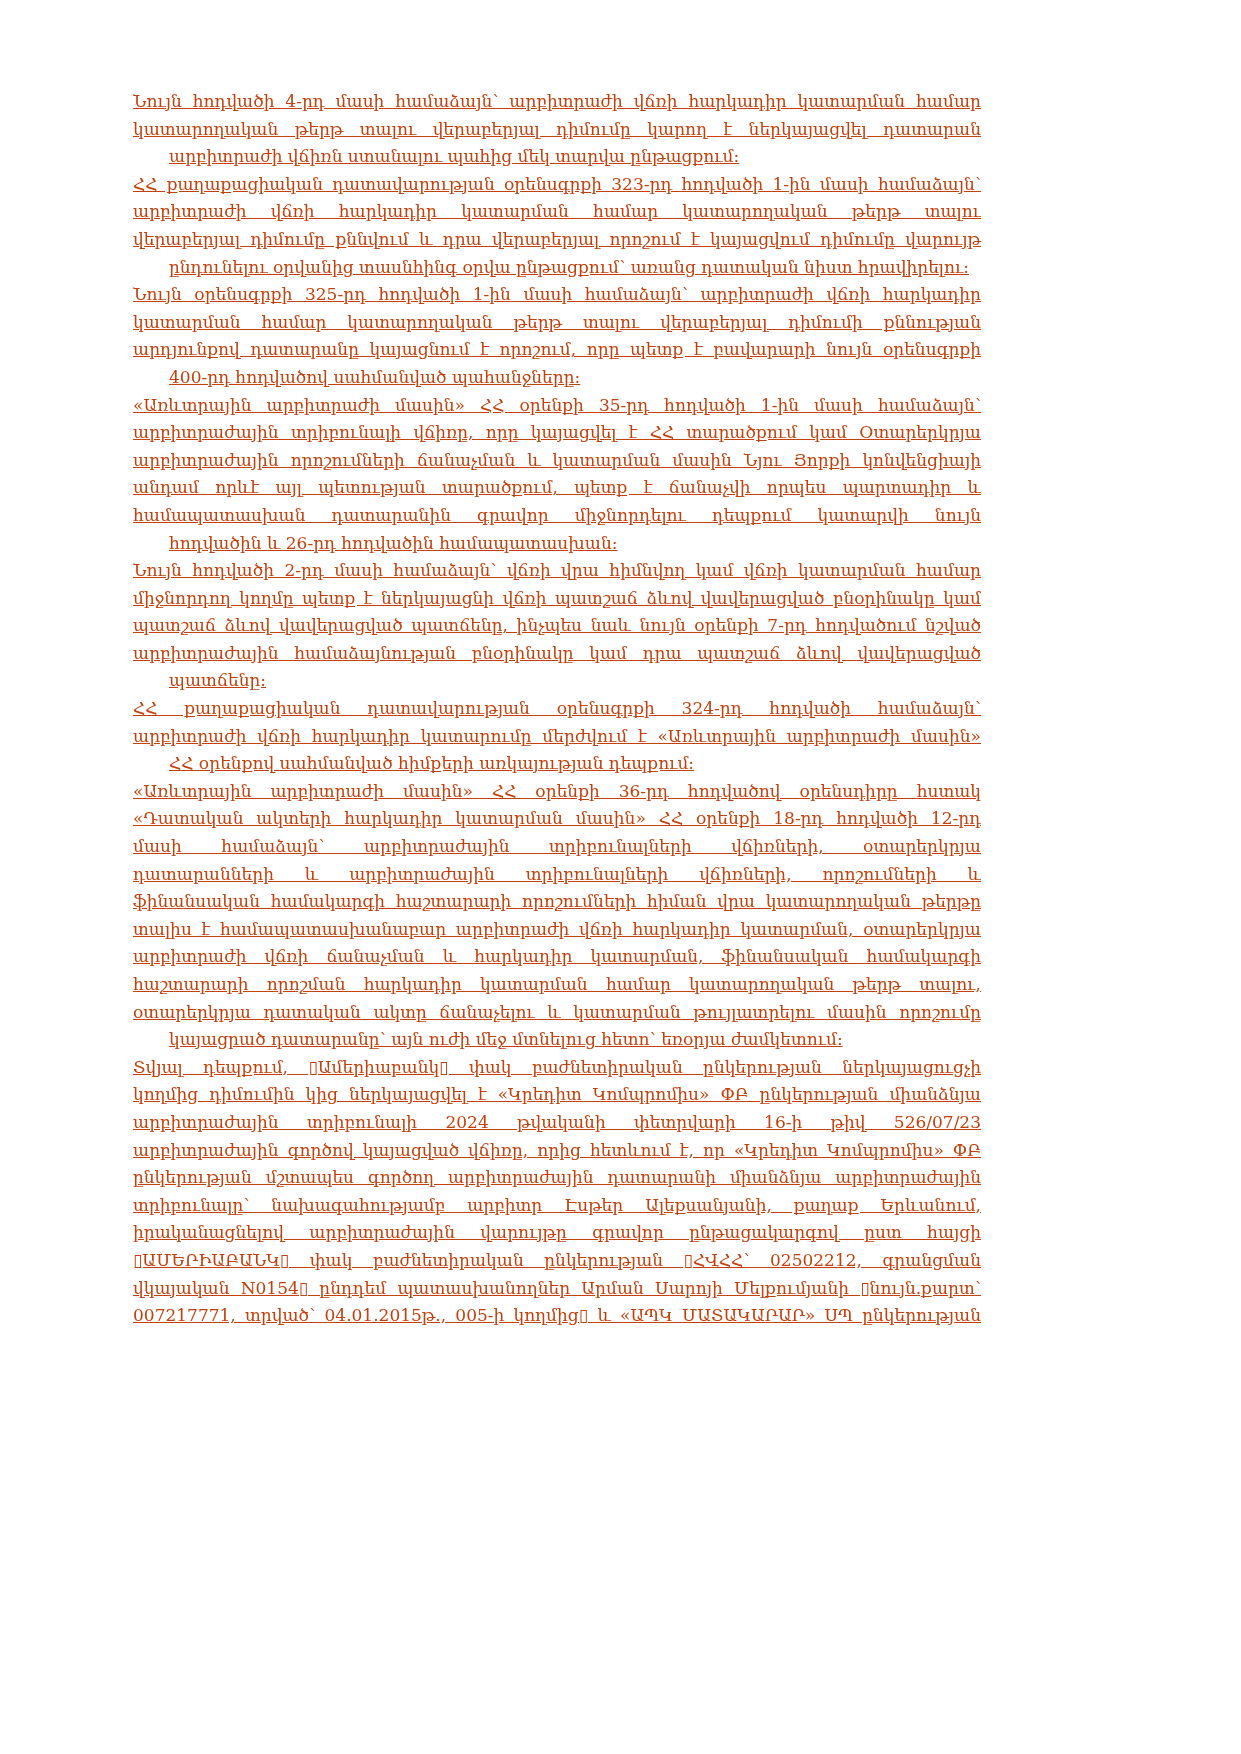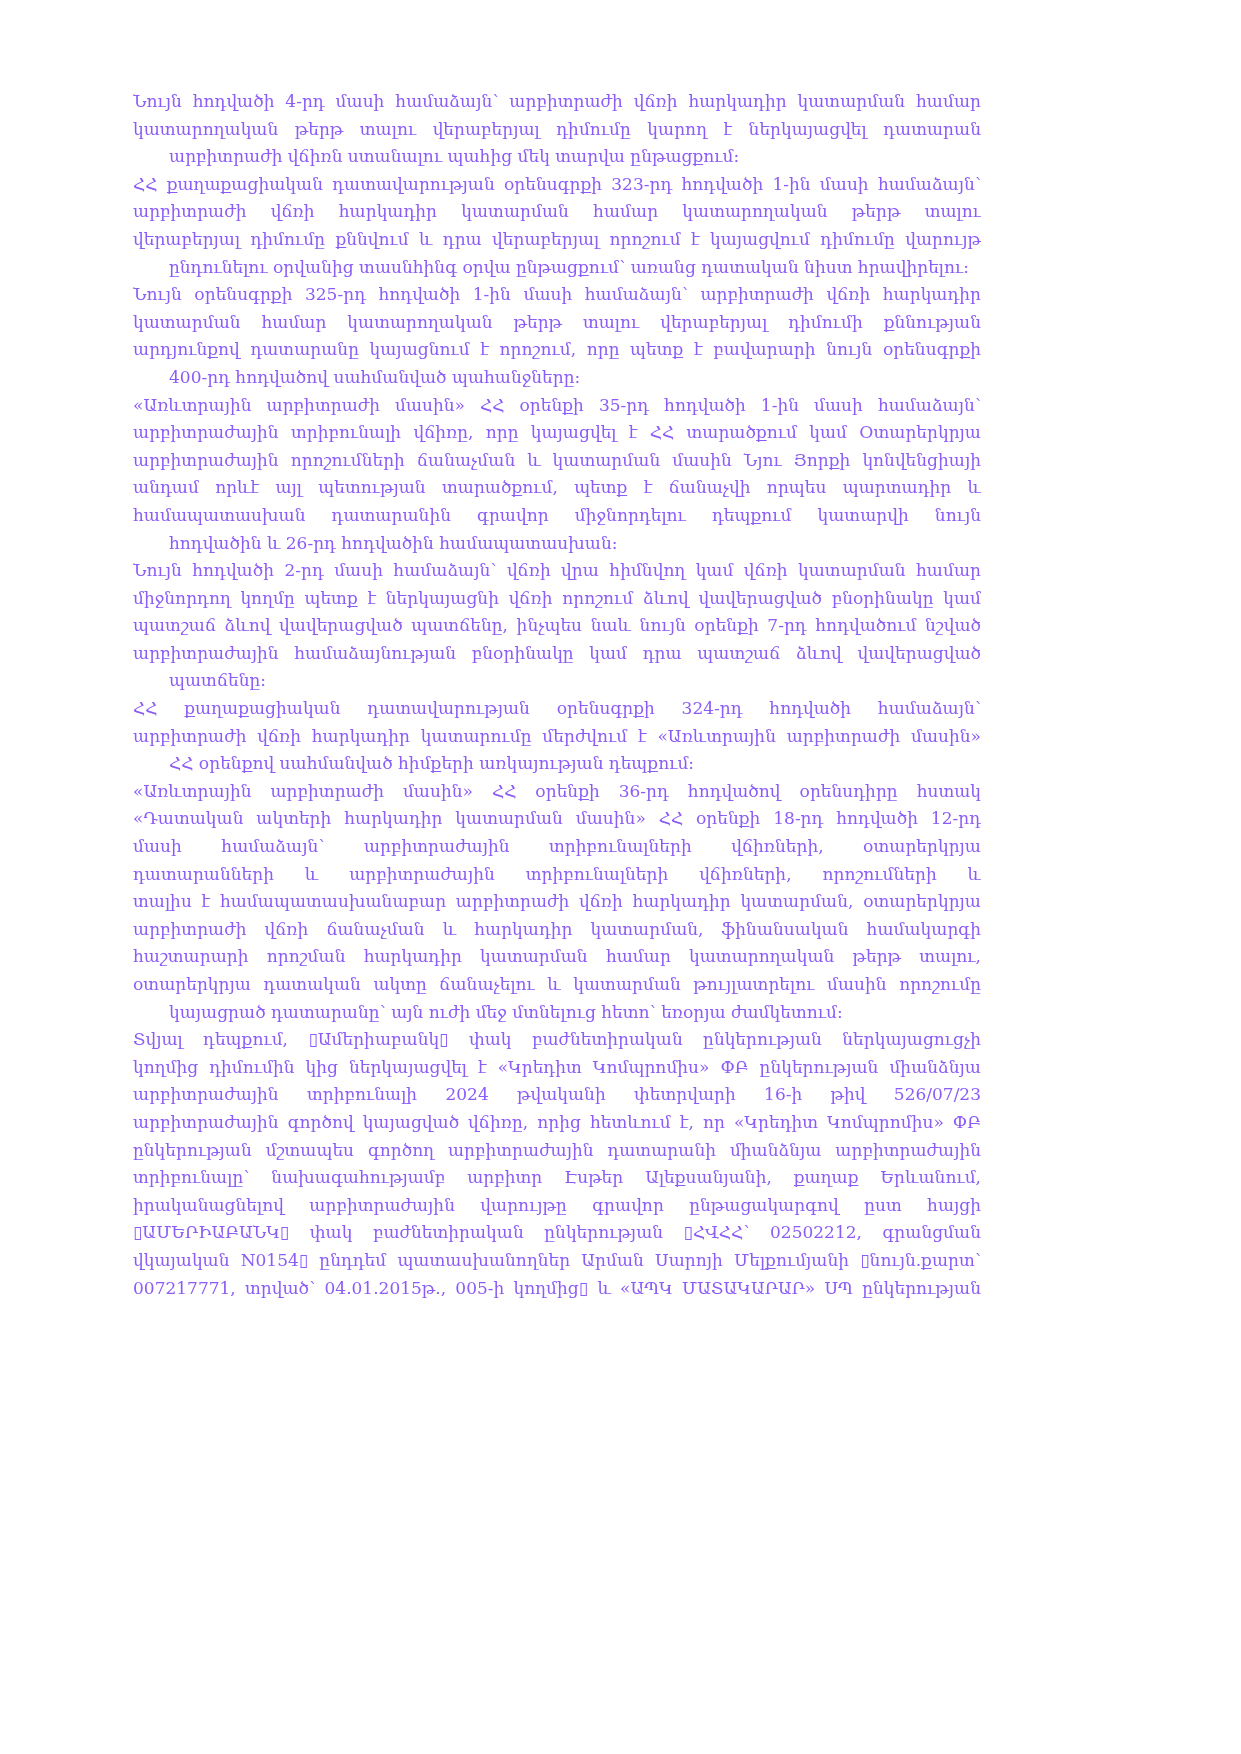--- a/index.html
+++ b/index.html
@@ -1,19 +1,19 @@
 <!DOCTYPE html>
 <html><head>
 <meta charset="utf-8">
 <style>
   html, body { margin: 0; padding: 0; background: #ffffff; }
   body { width: 1241px; height: 1754px; position: relative; overflow: hidden; }
   .page {
     position: absolute; left: 133px; top: 88px; width: 848px;
-    font-family: "DejaVu Serif", serif; font-size: 17px; color: #8b5cf6;
+    font-family: "DejaVu Serif", serif; font-size: 17px; color: #c2410c; text-decoration: underline;
   }
   .line {
     height: 27.6px; line-height: 27.6px; white-space: nowrap;
     text-align: justify; text-align-last: justify; overflow: hidden;
   }
   .line.last { text-align-last: left; margin-left: 36px; }
 </style>
 </head>
 <body>
 
@@ -38,37 +38,38 @@
   <div>
     <div class="line">«Առևտրային արբիտրաժի մասին» ՀՀ օրենքի 35-րդ հոդվածի 1-ին մասի համաձայն՝</div>
     <div class="line">արբիտրաժային տրիբունալի վճիռը, որը կայացվել է ՀՀ տարածքում կամ Օտարերկրյա</div>
     <div class="line">արբիտրաժային որոշումների ճանաչման և կատարման մասին Նյու Յորքի կոնվենցիայի</div>
     <div class="line">անդամ որևէ այլ պետության տարածքում, պետք է ճանաչվի որպես պարտադիր և</div>
     <div class="line">համապատասխան դատարանին գրավոր միջնորդելու դեպքում կատարվի նույն</div>
     <div class="line last">հոդվածին և 26-րդ հոդվածին համապատասխան:</div>
   </div>
   <div>
     <div class="line">Նույն հոդվածի 2-րդ մասի համաձայն՝ վճռի վրա հիմնվող կամ վճռի կատարման համար</div>
-    <div class="line">միջնորդող կողմը պետք է ներկայացնի վճռի որոշում ձևով վավերացված բնօրինակը կամ</div>
+    <div class="line">միջնորդող կողմը պետք է ներկայացնի վճռի պատշաճ ձևով վավերացված բնօրինակը կամ</div>
     <div class="line">պատշաճ ձևով վավերացված պատճենը, ինչպես նաև նույն օրենքի 7-րդ հոդվածում նշված</div>
     <div class="line">արբիտրաժային համաձայնության բնօրինակը կամ դրա պատշաճ ձևով վավերացված</div>
     <div class="line last">պատճենը:</div>
   </div>
   <div>
     <div class="line">ՀՀ քաղաքացիական դատավարության օրենսգրքի 324-րդ հոդվածի համաձայն՝</div>
     <div class="line">արբիտրաժի վճռի հարկադիր կատարումը մերժվում է «Առևտրային արբիտրաժի մասին»</div>
     <div class="line last">ՀՀ օրենքով սահմանված հիմքերի առկայության դեպքում:</div>
   </div>
   <div>
     <div class="line">«Առևտրային արբիտրաժի մասին» ՀՀ օրենքի 36-րդ հոդվածով օրենսդիրը հստակ</div>
   </div>
   <div>
     <div class="line">«Դատական ակտերի հարկադիր կատարման մասին» ՀՀ օրենքի 18-րդ հոդվածի 12-րդ</div>
     <div class="line">մասի համաձայն՝ արբիտրաժային տրիբունալների վճիռների, օտարերկրյա</div>
     <div class="line">դատարանների և արբիտրաժային տրիբունալների վճիռների, որոշումների և</div>
+    <div class="line">ֆինանսական համակարգի հաշտարարի որոշումների հիման վրա կատարողական թերթը</div>
     <div class="line">տալիս է համապատասխանաբար արբիտրաժի վճռի հարկադիր կատարման, օտարերկրյա</div>
     <div class="line">արբիտրաժի վճռի ճանաչման և հարկադիր կատարման, ֆինանսական համակարգի</div>
     <div class="line">հաշտարարի որոշման հարկադիր կատարման համար կատարողական թերթ տալու,</div>
     <div class="line">օտարերկրյա դատական ակտը ճանաչելու և կատարման թույլատրելու մասին որոշումը</div>
     <div class="line last">կայացրած դատարանը՝ այն ուժի մեջ մտնելուց հետո՝ եռօրյա ժամկետում:</div>
   </div>
   <div>
     <div class="line">Տվյալ դեպքում, ▯Ամերիաբանկ▯ փակ բաժնետիրական ընկերության ներկայացուցչի</div>
     <div class="line">կողմից դիմումին կից ներկայացվել է «Կրեդիտ Կոմպրոմիս» ՓԲ ընկերության միանձնյա</div>
     <div class="line">արբիտրաժային տրիբունալի 2024 թվականի փետրվարի 16-ի թիվ 526/07/23</div>

